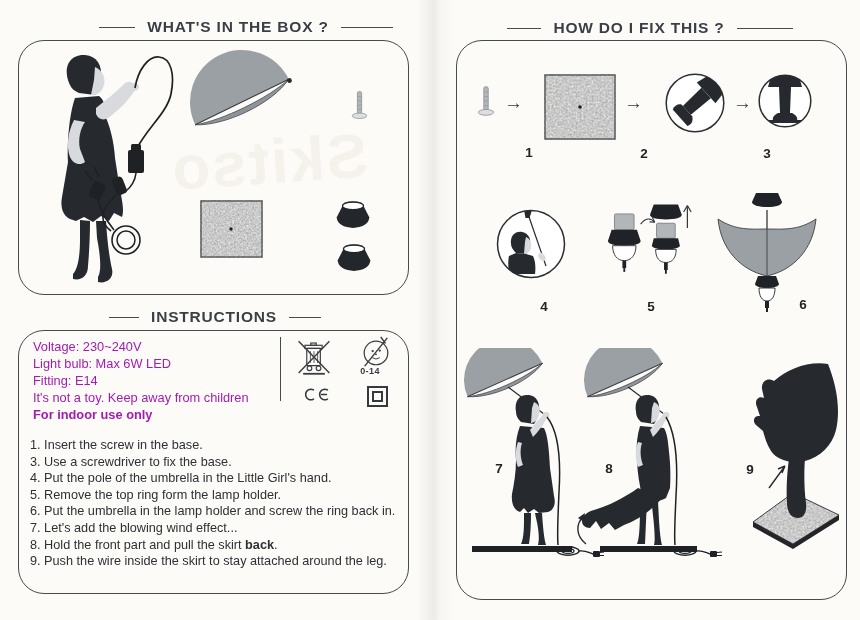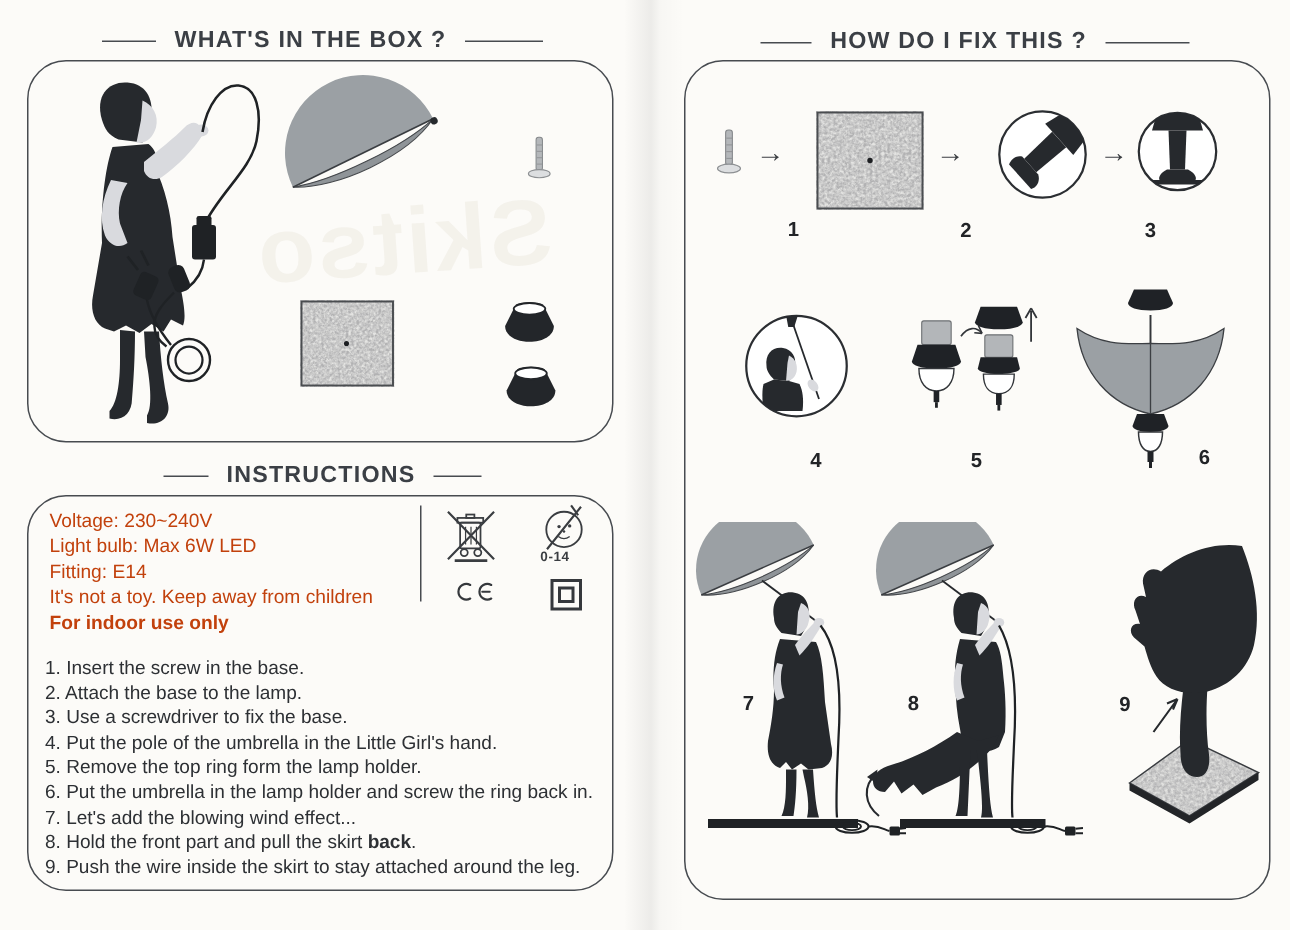--- a/index.html
+++ b/index.html
@@ -3,21 +3,21 @@
 <meta charset="utf-8">
 <style>
   html,body{margin:0;padding:0;background:#e9e8e5;}
   .sheet{position:relative;width:860px;height:620px;background:#fcfbf8;overflow:hidden;
          font-family:"Liberation Sans",sans-serif;color:#2e3134;}
   .abs{position:absolute;}
   .panel{position:absolute;border:1.4px solid #474b50;border-radius:26px;background:transparent;}
   .hdr{position:absolute;display:flex;align-items:center;justify-content:center;gap:12px;}
   .hdr .ttl{font-size:15.5px;font-weight:700;letter-spacing:.8px;color:#3b3f45;white-space:nowrap;}
   .rule{height:0;border-top:1.6px solid #474b50;}
-  .specs{position:absolute;left:33px;top:339px;font-size:12.8px;line-height:16.9px;color:#c2410c;}
+  .specs{position:absolute;left:33px;top:339px;font-size:12.8px;line-height:16.9px;color:#a21caf;}
   .specs .b{font-weight:700;}
   .steps{position:absolute;left:30px;top:437px;font-size:12.7px;line-height:16.6px;color:#2d3034;}
   .steps .b{font-weight:700;}
   .vsep{position:absolute;left:280px;top:337px;height:64px;border-left:1.4px solid #474b50;}
   .num{position:absolute;width:16px;text-align:center;font-size:13.5px;font-weight:700;color:#222427;}
   .arrow{position:absolute;font-size:19px;color:#3a3d41;line-height:1;}
   .agelbl{position:absolute;left:349px;top:366px;width:42px;text-align:center;
           font-size:9px;font-weight:700;color:#3a3d41;letter-spacing:.4px;}
   .sq2o{position:absolute;left:367px;top:386px;width:17px;height:17px;border:2.2px solid #35383c;
         display:flex;align-items:center;justify-content:center;}
@@ -25,21 +25,21 @@
   .fold{position:absolute;left:416px;top:0;width:40px;height:620px;
         background:linear-gradient(90deg,rgba(0,0,0,0) 0%,rgba(50,50,55,.08) 45%,rgba(0,0,0,.02) 60%,rgba(0,0,0,0) 100%);}
   .wm{position:absolute;left:118px;top:128px;width:250px;font-size:62px;font-weight:700;
       color:#cdc5ae;opacity:.16;transform:scaleX(-1) rotate(4deg);letter-spacing:2px;}
 </style>
 </head>
 <body>
 
 <div class="sheet">
 
-  <div class="hdr" style="left:0;top:18px;width:430px;">
+  <div class="hdr" style="left:0;top:18px;width:430px;padding-left:31px;">
     <div class="rule" style="width:36px;"></div>
     <div class="ttl">WHAT'S IN THE BOX ?</div>
     <div class="rule" style="width:52px;"></div>
   </div>
 
   <div class="panel" style="left:18px;top:40px;width:389px;height:253px;"></div>
 
   <div class="wm">Skitso</div>
 
   <svg class="abs" style="left:40px;top:50px;" width="135" height="240" viewBox="0 0 135 240">
@@ -147,21 +147,20 @@
     <path d="M15,2.5 A7.5,7.5 0 1 0 15,15.5" stroke="#35383c" stroke-width="2.1" fill="none" stroke-linecap="round"></path>
     <path d="M35,2.5 A7.5,7.5 0 1 0 35,15.5 M26.5,9 L33.5,9" stroke="#35383c" stroke-width="2.1" fill="none" stroke-linecap="round"></path>
   </svg>
 
   <div class="sq2o">
       <div class="sq2i"></div>
     </div>
 
   <div class="steps">
     <div>1. Insert the screw in the base.</div>
-    <div>2. Attach the base to the lamp.</div>
     <div>3. Use a screwdriver to fix the base.</div>
     <div>4. Put the pole of the umbrella in the Little Girl's hand.</div>
     <div>5. Remove the top ring form the lamp holder.</div>
     <div>6. Put the umbrella in the lamp holder and screw the ring back in.</div>
     <div>7. Let's add the blowing wind effect...</div>
     <div><span>8. Hold the front part and pull the skirt </span><span class="b">back</span><span>.</span></div>
     <div>9. Push the wire inside the skirt to stay attached around the leg.</div>
   </div>
 
   <div class="fold"></div>

